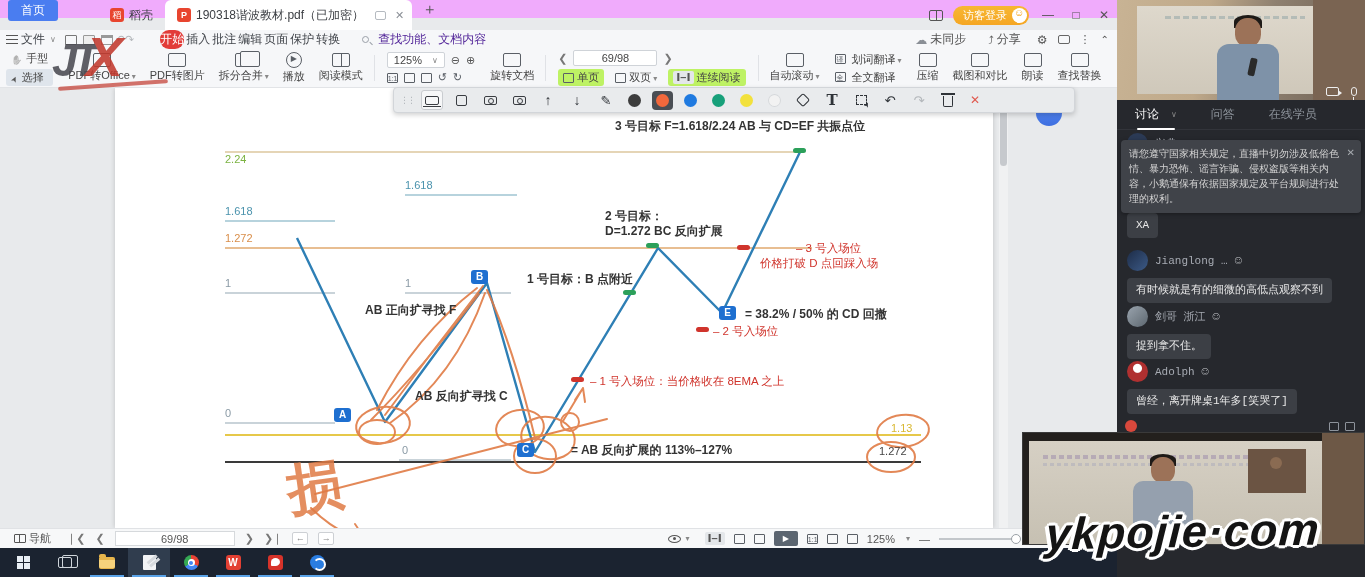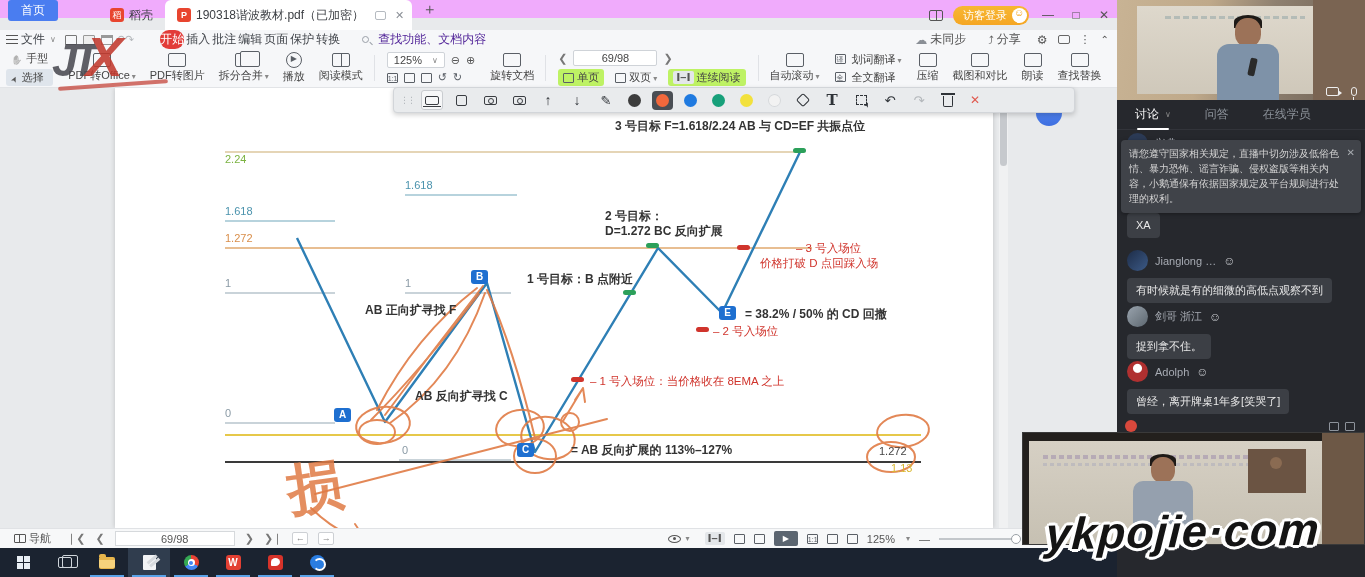--- a/index.html
+++ b/index.html
@@ -152,24 +152,24 @@
   .p-head { position:absolute; left:22px; top:0; width:26px; height:28px; background:#9c7258; border-radius:46% 46% 40% 40%; }
   .p-hair { position:absolute; left:21px; top:-3px; width:28px; height:13px; background:#1e1a17; border-radius:50% 50% 0 0; }
   .p-body { position:absolute; left:4px; top:26px; width:62px; height:56px; background:#7e92a8; border-radius:12px 12px 0 0; }
   .p-mic { position:absolute; left:36px; top:40px; width:7px; height:18px; background:#2a2a2a; border-radius:2px; transform:rotate(12deg); }
   .vm-ctrls { position:absolute; right:8px; bottom:4px; display:flex; gap:12px; }
   .camv-ic { width:13px; height:9px; border:1.4px solid #eee; border-radius:2px; position:relative; }
   .camv-ic:after { content:""; position:absolute; right:-4px; top:1.5px; border-left:4px solid #eee; border-top:3px solid transparent; border-bottom:3px solid transparent; }
   .micv-ic { width:6px; height:9px; border:1.4px solid #eee; border-radius:3px; position:relative; }
   .micv-ic:after { content:""; position:absolute; left:1px; top:9px; width:1.4px; height:3px; background:#eee; }
   .chat-tabs { position:absolute; left:0; top:100px; width:248px; height:30px; display:flex; align-items:center; gap:34px; padding-left:18px; color:#8d939b; font-size:12px; border-bottom:1px solid #32343a; }
-  .ctab { position:relative; display:flex; align-items:center; gap:4px; height:30px; }
+  .ctab { position:relative; display:flex; align-items:center; gap:10px; height:30px; }
   .ctab.active { color:#fff; }
   .ctab.active:after { content:""; position:absolute; left:2px; right:2px; bottom:0; height:2px; background:#fff; border-radius:1px; }
-  .msg { position:absolute; left:10px; }
+  .msg { position:absolute; left:10px;font-family:Liberation Mono, monospace; }
   .msg-head { display:flex; align-items:center; gap:7px; color:#a7abb3; font-size:11px; }
   .m-av { width:21px; height:21px; border-radius:50%; }
   .m-emoji { color:#caccd0; font-size:12px; }
   .m-bubble { display:inline-block; background:#3c3f45; color:#e8e8e8; font-size:11px; border-radius:4px; padding:5px 9px; max-width:215px; line-height:1.4; }
   .notice { position:absolute; left:4px; top:140px; width:240px; background:#404349; border-radius:4px; padding:6px 20px 7px 8px; color:#d3d3d3; font-size:10px; line-height:1.5; z-index:3; box-shadow:0 1px 4px rgba(0,0,0,.35); }
   .notice-x { position:absolute; right:6px; top:5px; color:#a7abb0; font-size:10px; }
   .input-strip { position:absolute; left:0; top:416px; width:248px; height:20px; display:flex; align-items:center; }
   .gift-dot { width:12px; height:12px; border-radius:50%; background:#d8483c; margin-left:8px; }
   .strip-ics { position:absolute; right:10px; display:flex; gap:6px; color:#8d939b; font-size:10px; }
   .strip-sq { width:10px; height:9px; border:1.2px solid #8d939b; border-radius:1px; }
@@ -443,21 +443,21 @@
       </svg>
 
       <div class="lv green" style="left:110px; top:48px;margin-top:17px;">2.24</div>
       <div class="lv teal" style="left:290px; top:91px;">1.618</div>
       <div class="lv teal" style="left:110px; top:117px;">1.618</div>
       <div class="lv orange" style="left:110px; top:144px;">1.272</div>
       <div class="lv gray" style="left:110px; top:189px;">1</div>
       <div class="lv gray" style="left:290px; top:189px;">1</div>
       <div class="lv gray" style="left:110px; top:319px;">0</div>
       <div class="lv gray" style="left:287px; top:356px;">0</div>
-      <div class="lv gold" style="left:776px; top:334px;margin-top:40px;">1.13</div>
+      <div class="lv gold" style="left:776px; top:334px;">1.13</div>
       <div class="lv dark" style="left:764px; top:357px;">1.272</div>
 
       <div class="badge" style="left:219px; top:320px;">A</div>
       <div class="badge" style="left:356px; top:182px;">B</div>
       <div class="badge" style="left:402px; top:355px;">C</div>
       <div class="badge" style="left:604px; top:218px;">E</div>
 
       <div class="note bold" style="left:500px; top:30px;">3 号目标 F=1.618/2.24 AB 与 CD=EF 共振点位</div>
       <div class="note bold" style="left:490px; top:120px;">2 号目标：</div>
       <div class="note bold" style="left:490px; top:135px;">D=1.272 BC 反向扩展</div>

